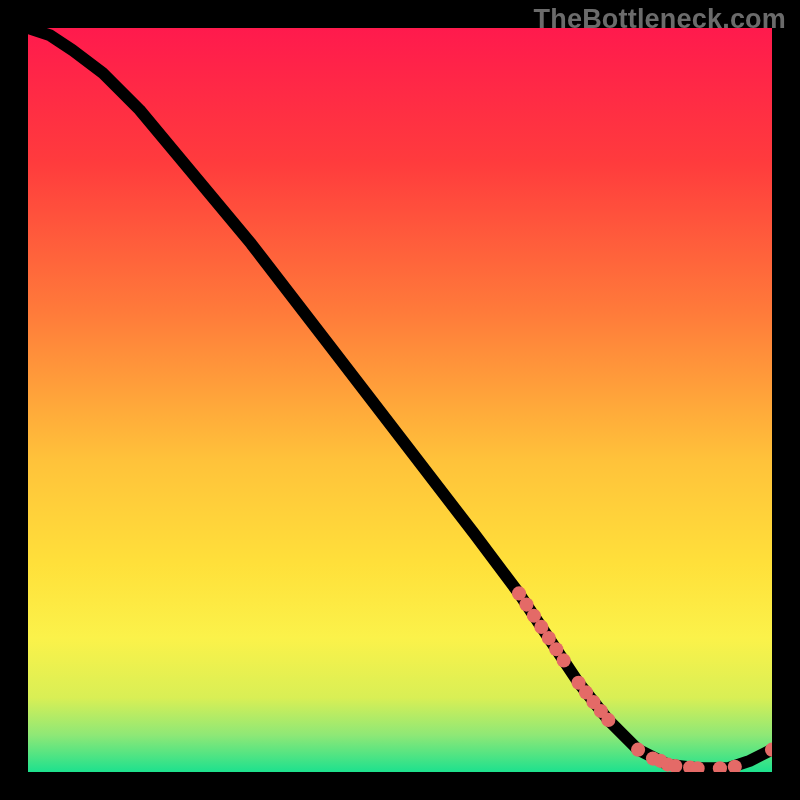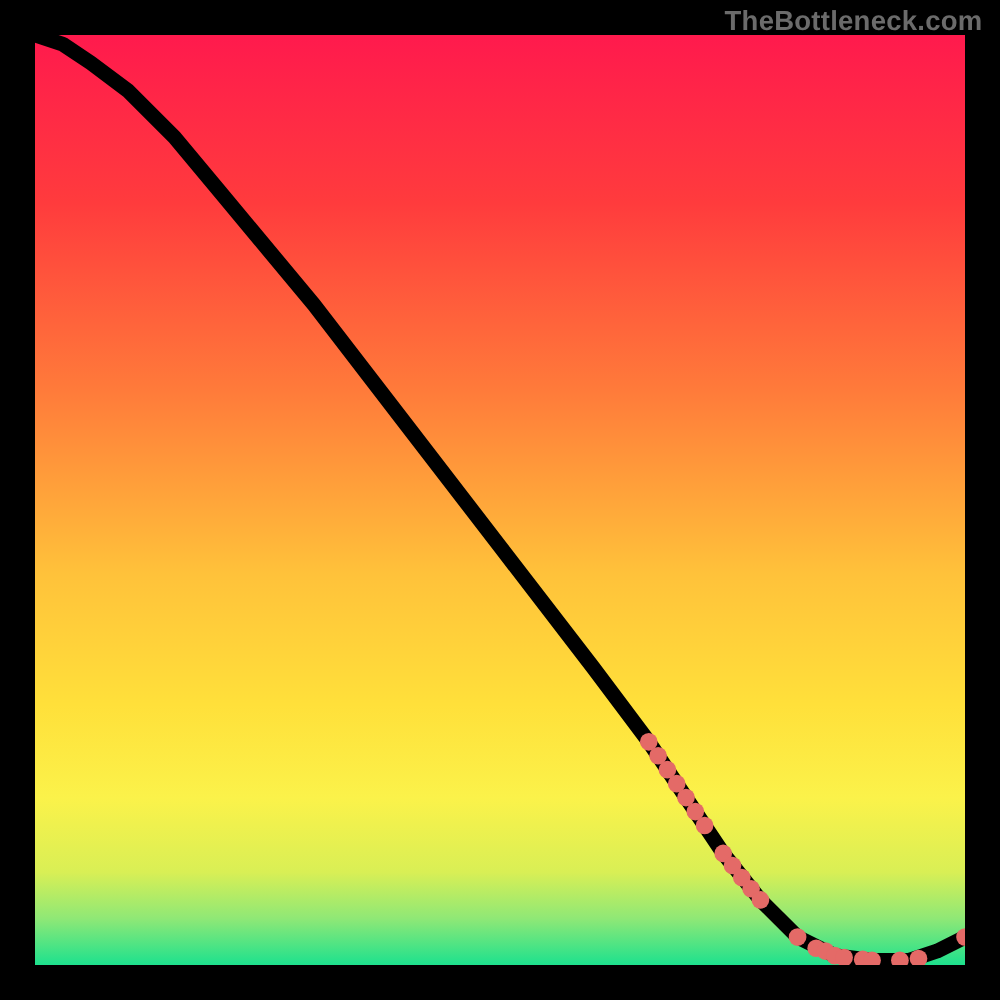--- a/index.html
+++ b/index.html
@@ -15,21 +15,21 @@
     position: relative;
     width: 800px;
     height: 800px;
     background: #000;
   }
   .watermark {
     position: absolute;
     top: 4px;
     right: 14px;
     color: #6b6b6b;
-    font-size: 22px;
+    font-size: 27px;
     font-weight: 600;
     letter-spacing: 0.2px;
     z-index: 50;
   }
   .plot {
     position: absolute;
     left: 28px;
     top: 28px;
     width: 744px;
     height: 744px;

